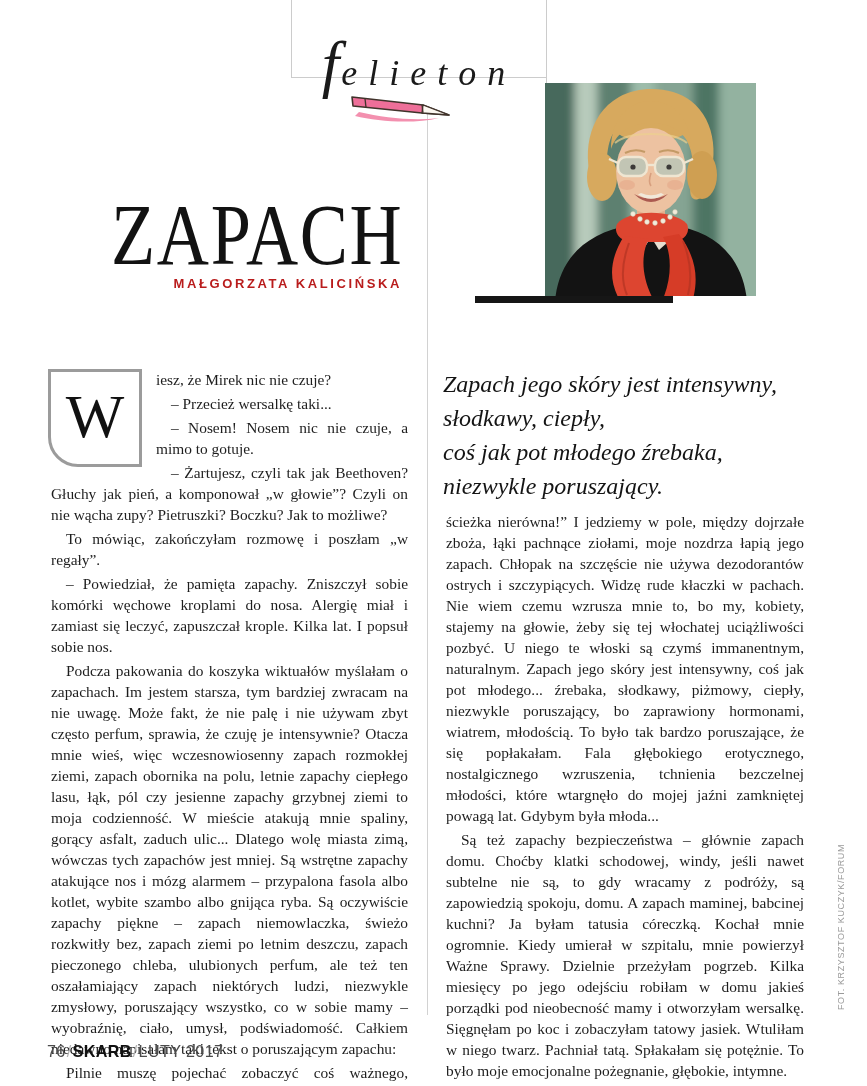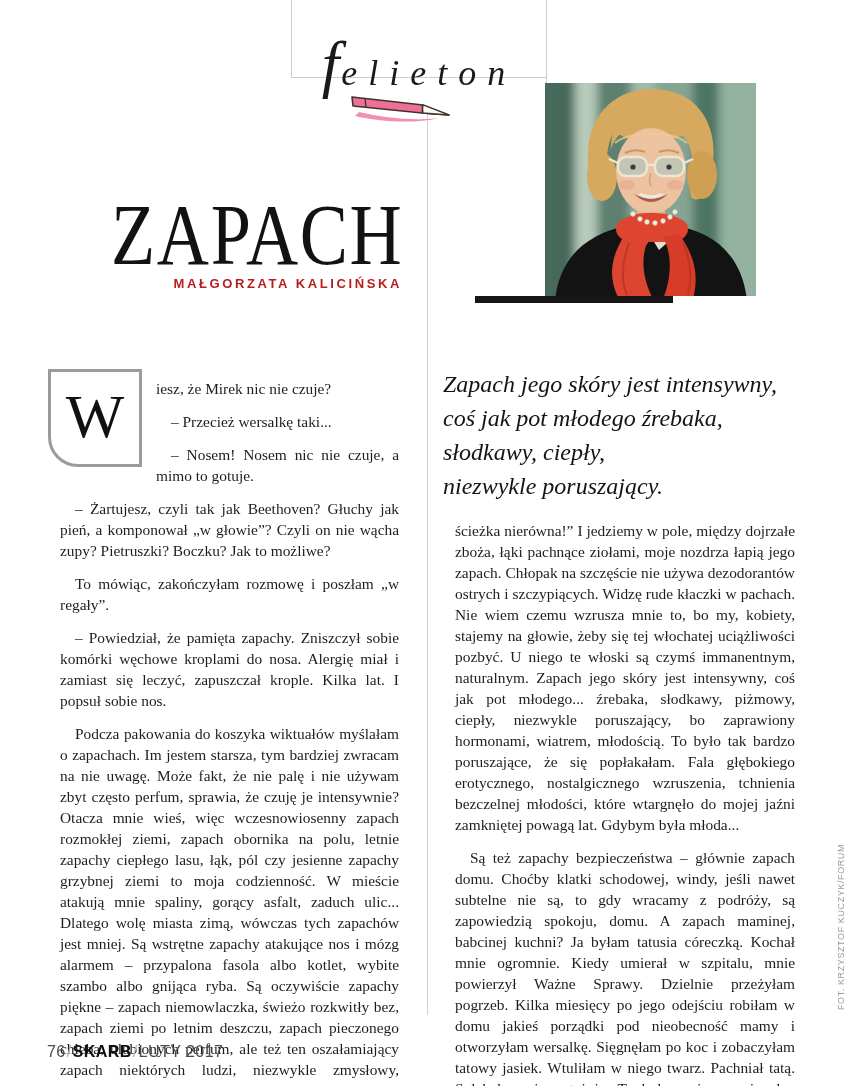--- a/index.html
+++ b/index.html
@@ -44,21 +44,21 @@
   }
 
   
   .pull-quote{
     position:absolute;left:443px;top:367px;width:372px;
     font-style:italic;font-size:24px;line-height:34px;color:#141414;
   }
 
   
   .col{position:absolute;font-size:15.4px;line-height:21px;text-align:justify;color:#1d1d1d;}
-  .col p{margin:12px;text-indent:15px;}
+  .col p{margin:3px;text-indent:15px;}
   .col p.no-indent{text-indent:0;}
   .col-left{left:48px;top:366px;width:363px;}
   .col-right{left:443px;top:508px;width:364px;}
 
   .dropcap-box{
     float:left;width:88px;height:92px;margin:3px 14px 4px 0;
     border:3px solid #9b9b9b;border-radius:0 0 0 30px;
     display:flex;align-items:center;justify-content:center;background:#fff;
   }
   .dropcap-box .dropcap{
@@ -178,22 +178,22 @@
       </g>
     </svg>
   </div>
   <div class="black-bar"></div>
 
   <div class="title">ZAPACH</div>
   <div class="byline">MAŁGORZATA KALICIŃSKA</div>
 
   <div class="pull-quote">
     <div>Zapach jego skóry jest intensywny,</div>
+    <div>słodkawy, ciepły,</div>
     <div>coś jak pot młodego źrebaka,</div>
-    <div>słodkawy, ciepły,</div>
     <div>niezwykle poruszający.</div>
   </div>
 
   <div class="col col-left">
     <div class="dropcap-box">
       <span class="dropcap">W</span>
     </div>
     <p class="no-indent">iesz, że Mirek nic nie czuje?</p>
     <p>– Przecież wersalkę taki...</p>
     <p>– Nosem! Nosem nic nie czuje, a mimo to gotuje.</p>

